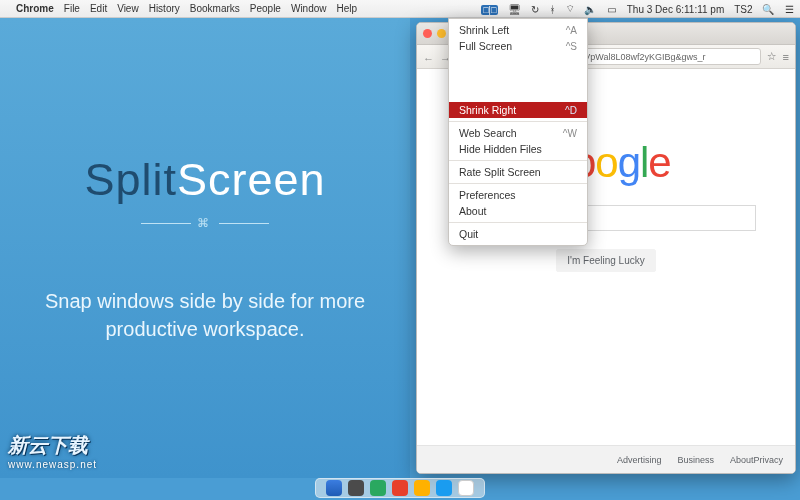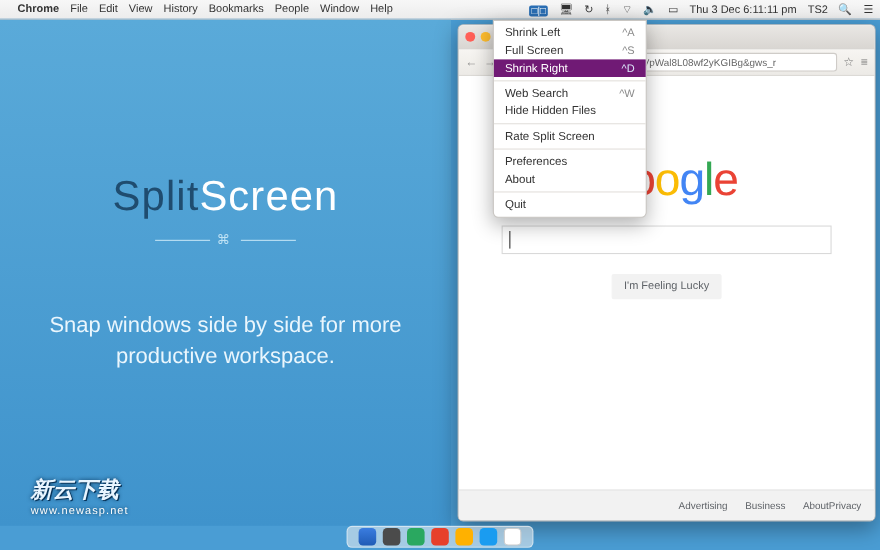--- a/index.html
+++ b/index.html
@@ -8,28 +8,28 @@
 
 .menubar { height: 18px; background: linear-gradient(#f7f7f7,#ececec); display: flex; align-items: center; font-size: 10px; color: #333; padding: 0 6px; justify-content: space-between; border-bottom: 1px solid #ccc; }
 .menubar .left, .menubar .right { display: flex; align-items: flex-end; gap: 10px; }
 .menubar .left span, .menubar .right span { white-space: nowrap; }
 .apple { font-size: 11px; }
 .menubar .right .icon { font-size: 10px; }
 .menubar .right .status-highlight { background:#2b6fb5; color:#fff; padding:0 2px; border-radius:2px; font-size:9px; }
 
 
 .promo { position: absolute; left: 0; top: 18px; bottom: 22px; width: 410px; background: linear-gradient(#5aaad9,#3f93cc); display: flex; flex-direction: column; align-items: center; justify-content: center; color: #fff; padding: 0 30px; }
-.promo h1 { font-weight: 200; font-size: 38px; letter-spacing: 1px; }
+.promo h1 { font-weight: 200; font-size: 45px; letter-spacing: 1px; }
 .promo h1 .dark { color: #1f4c6f; font-weight: 300; }
 .promo .divider { width: 160px; text-align:center; color:#bfe2f4; margin: 10px 0 14px; font-size: 12px; letter-spacing:4px;}
 .promo .divider::before, .promo .divider::after { content:""; display:inline-block; vertical-align:middle; width:50px; border-top:1px solid #bfe2f4; margin:0 6px;}
 .promo p { font-weight: 200; font-size: 20px; text-align: center; line-height: 1.4; color: #eaf6fd; margin-top: 43px; }
 
 
-.watermark { position:absolute; left:8px; bottom:30px; color:#fff; font-size:10px; text-shadow:0 0 3px #0b3b5e;margin-left:20px; }
+.watermark { position:absolute; left:8px; bottom:30px; color:#fff; font-size:10px; text-shadow:0 0 3px #0b3b5e; }
 .watermark .cn { font-size:20px; font-weight:bold; font-style:italic; color:#e8f5ff; text-shadow: 0 0 4px #08345a, 1px 1px 0 #08345a; }
 .watermark .url { display:block; font-size:10px; letter-spacing:1px; }
 
 
 .browser { position:absolute; right:4px; top:22px; bottom:26px; width:380px; background:#fff; border:1px solid #bbb; border-radius:5px; box-shadow:0 6px 20px rgba(0,0,0,.35); display:flex; flex-direction:column; overflow:hidden;}
 .tabbar { height:22px; background:linear-gradient(#e9e7e4,#d9d6d2); display:flex; align-items:center; padding:0 6px; gap:6px; border-bottom:1px solid #c8c5c1;}
 .traffic { display:flex; gap:5px; margin-right:4px;}
 .traffic span{ width:9px; height:9px; border-radius:50%; display:block;}
 .tr-close{background:#ff5f57;} .tr-min{background:#ffbd2e;} .tr-max{background:#28c840;}
 .tab { background:#f5f3f0; border:1px solid #cfccc8; border-bottom:none; border-radius:3px 3px 0 0; height:18px; min-width:90px; display:flex; align-items:center; gap:4px; padding:0 6px; font-size:9px; color:#555;}
@@ -49,21 +49,21 @@
 @keyframes blink { 50%{opacity:0;} }
 .buttons { margin-top:18px; display:flex; gap:10px;}
 .buttons button { background:#f2f2f2; border:1px solid #f2f2f2; color:#5f6368; font-size:10px; padding:5px 10px; border-radius:2px;}
 .footer { margin-top:auto; width:100%; border-top:1px solid #e4e4e4; background:#f2f2f2; height:28px; display:flex; align-items:center; justify-content:flex-end; padding:0 12px; font-size:9px; color:#5f6368;}
 .footer .left-links, .footer .right-links { display:flex; gap:16px;}
 
 
 .dropdown { position:absolute; top:18px; left:448px; width:140px; background:#fff; border:1px solid #c9c6c2; border-radius:0 0 5px 5px; box-shadow:0 6px 18px rgba(0,0,0,.3); font-size:10.5px; color:#333; padding:3px 0; z-index:50;}
 .dropdown .item { display:flex; justify-content:space-between; align-items:center; padding:2px 10px; white-space:nowrap;}
 .dropdown .item .sc { color:#8a8a8a; font-size:10px;}
-.dropdown .item.selected { background:#701a75; color:#fff;}
+.dropdown .item.selected { background:#b91c1c; color:#fff;margin-top:48px;}
 .dropdown .item.selected .sc{color:#dce9fb;}
 .dropdown hr { border:none; border-top:1px solid #e3e0dc; margin:3px 0;}
 
 
 .dock { position:absolute; left:50%; transform:translateX(-50%); bottom:2px; height:20px; padding:2px 10px; background:rgba(240,240,240,.55); border:1px solid rgba(255,255,255,.5); border-radius:5px; display:flex; align-items:center; gap:6px;}
 .dock .app { width:16px; height:16px; border-radius:4px; }
 </style>
 </head>
 <body>
 

